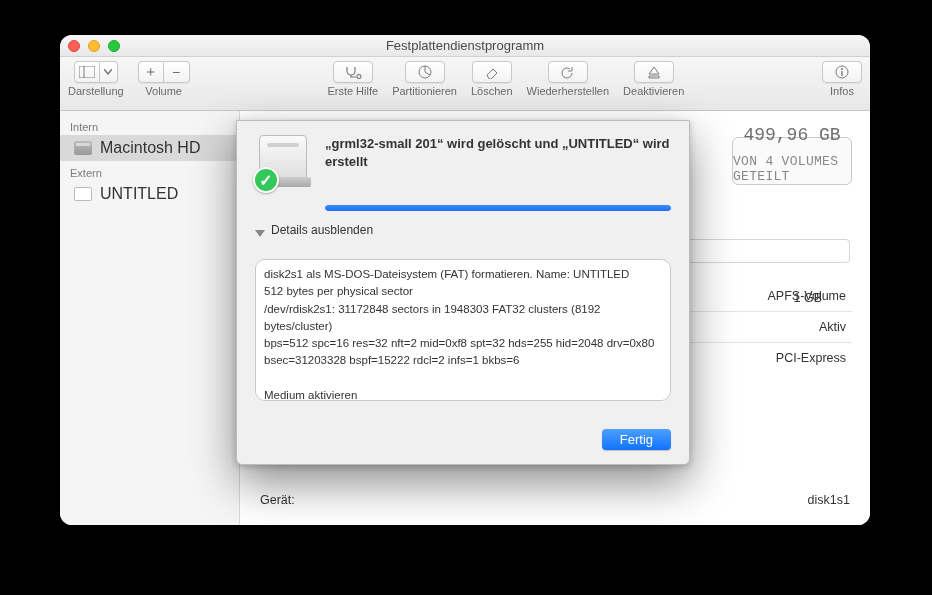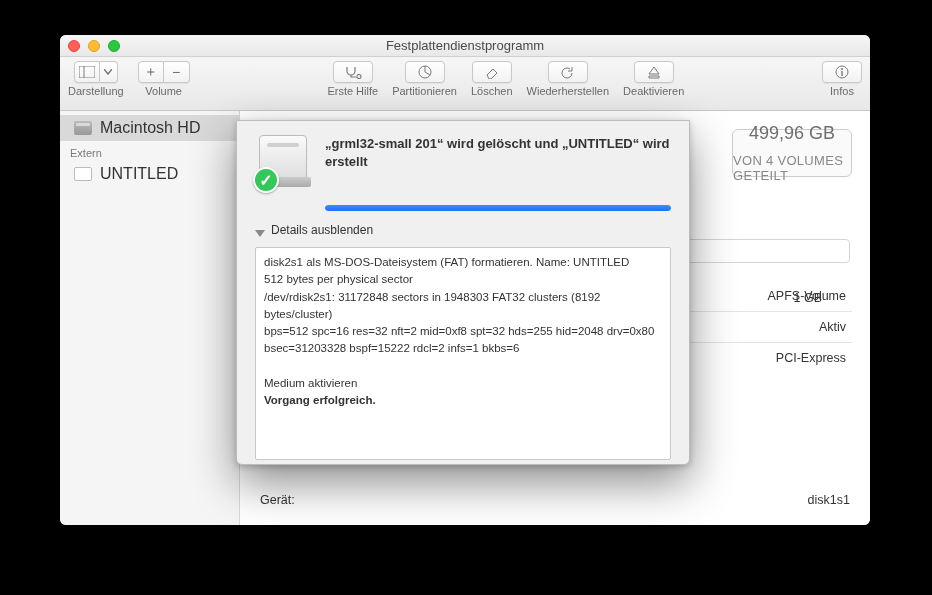--- a/index.html
+++ b/index.html
@@ -13,21 +13,21 @@
     overflow: hidden;
     position: relative;
   }
   .window {
     position: absolute;
     left: 60px;
     top: 35px;
     width: 810px;
     height: 490px;
     background: #ececec;
-    border-radius: 6px;
+    border-radius: 12px;
     box-shadow: 0 20px 50px rgba(0,0,0,.5);
     overflow: hidden;
     display: flex;
     flex-direction: column;
   }
   .titlebar {
     height: 22px;
     display: flex;
     align-items: center;
     padding: 0 8px;
@@ -77,25 +77,25 @@
     padding-top:4px;
   }
   .sb-header { font-size:11px; color:#7a7a7a; padding:6px 10px 2px; font-weight:500;}
   .sb-item { display:flex; align-items:center; padding:4px 10px 4px 14px; gap:8px; font-size:16px;}
   .sb-item.selected { background:#d9d9d9;}
   .disk-ico { width:18px; height:14px; background:linear-gradient(#bbb,#999); border-radius:2px; position:relative;}
   .disk-ico::after{content:"";position:absolute;left:2px;right:2px;top:2px;height:3px;background:rgba(255,255,255,.5);border-radius:1px;}
   .ext-ico { width:18px;height:14px;background:#fff;border:1px solid #bbb;border-radius:2px;}
   .main { flex:1; background:#fff; padding:18px; overflow:hidden; position:relative;}
   .capacity-box {
-    position:absolute; right:18px; top:18px;
+    position:absolute; right:18px; top:26px;
     width:120px; height:48px;
     border:1px solid #ccc; border-radius:6px;
     background:#fafafa;
-    display:flex; flex-direction:column; align-items:center; justify-content:center;
+    display:flex; flex-direction:column; align-items:center; justify-content:flex-end;font-family:Liberation Mono, monospace;
   }
   .capacity-val { font-size:18px; color:#6f6f6f;}
   .capacity-sub { font-size:13px; color:#888; margin-top:9px; letter-spacing:.3px;}
   .info-block { position:absolute; right:18px; bottom:60px; top:170px; left:260px; }
   .info-row { display:flex; border-top:1px solid #e4e4e4; padding:8px 6px; font-size:12.5px;}
   .info-row:first-child{border-top:none;}
   .info-row .k { flex:1; color:#333;}
   .info-row .v { color:#333; text-align:right; min-width:120px;}
   .gb-hint { position:absolute; right:48px; top:180px; font-size:12.5px; color:#333;}
   .br { position:absolute; bottom:18px; left:20px; right:20px; display:flex; gap:60px;}
@@ -136,25 +136,25 @@
   .sheet-title { font-weight:600; font-size:13px; line-height:1.35;}
   .sheet-sub { font-size:12px; color:#444; margin-top:6px;}
   .progress {
     margin:8px 18px 4px 88px;
     height:6px; background:#dcdcdc; border-radius:3px; overflow:hidden;
   }
   .progress .bar{height:100%;width:100%;background:linear-gradient(#3f8cff,#1e6fff);border-radius:3px;}
   .disclosure { display:flex; align-items:flex-end; gap:6px; padding:8px 18px 6px; font-size:12px; color:#333; cursor:default;}
   .tri { width:0;height:0;border-left:5px solid transparent;border-right:5px solid transparent;border-top:7px solid #888;}
   .log {
-    margin:4px 18px;
+    margin:16px 18px;
     flex:1;
     background:#fff;
     border:1px solid #c8c8c8;
-    border-radius:2px;
+    border-radius:10px;
     padding:6px 8px;
     font-size:11.5px;
     line-height:1.5;
     color:#333;
     overflow-y:auto;
     white-space:pre-line;
     position:relative;
   }
   .log::-webkit-scrollbar{width:14px;}
   .log::-webkit-scrollbar-thumb{background:#c4c4c4;border-radius:7px;border:3px solid #fff;}
@@ -266,20 +266,21 @@
             <circle cx="7" cy="4" r="1" fill="#7a7a7a"></circle>
             <rect x="6.3" y="6" width="1.4" height="5" fill="#7a7a7a"></rect>
           </svg>
       </div>
       <div class="tb-label">Infos</div>
     </div>
   </div>
 
   <div class="body">
     <div class="sidebar">
+      <div class="sb-header">Intern</div>
       <div class="sb-item selected">
         <div class="disk-ico"></div>
         <span>Macintosh HD</span>
       </div>
       <div class="sb-header">Extern</div>
       <div class="sb-item">
         <div class="ext-ico"></div>
         <span>UNTITLED</span>
       </div>
     </div>
@@ -338,13 +339,16 @@
     <div class="tri"></div>
     <span>Details ausblenden</span>
   </div>
   <div class="log"><span>disk2s1 als MS-DOS-Dateisystem (FAT) formatieren. Name: UNTITLED
 512 bytes per physical sector
 /dev/rdisk2s1: 31172848 sectors in 1948303 FAT32 clusters (8192 bytes/cluster)
 bps=512 spc=16 res=32 nft=2 mid=0xf8 spt=32 hds=255 hid=2048 drv=0x80 bsec=31203328 bspf=15222 rdcl=2 infs=1 bkbs=6
 
 Medium aktivieren
 </span><span class="success">Vorgang erfolgreich.</span></div>
+  <div class="sheet-footer">
+    <button class="btn-primary">Fertig</button>
+  </div>
 </div>
 
 </body></html>

